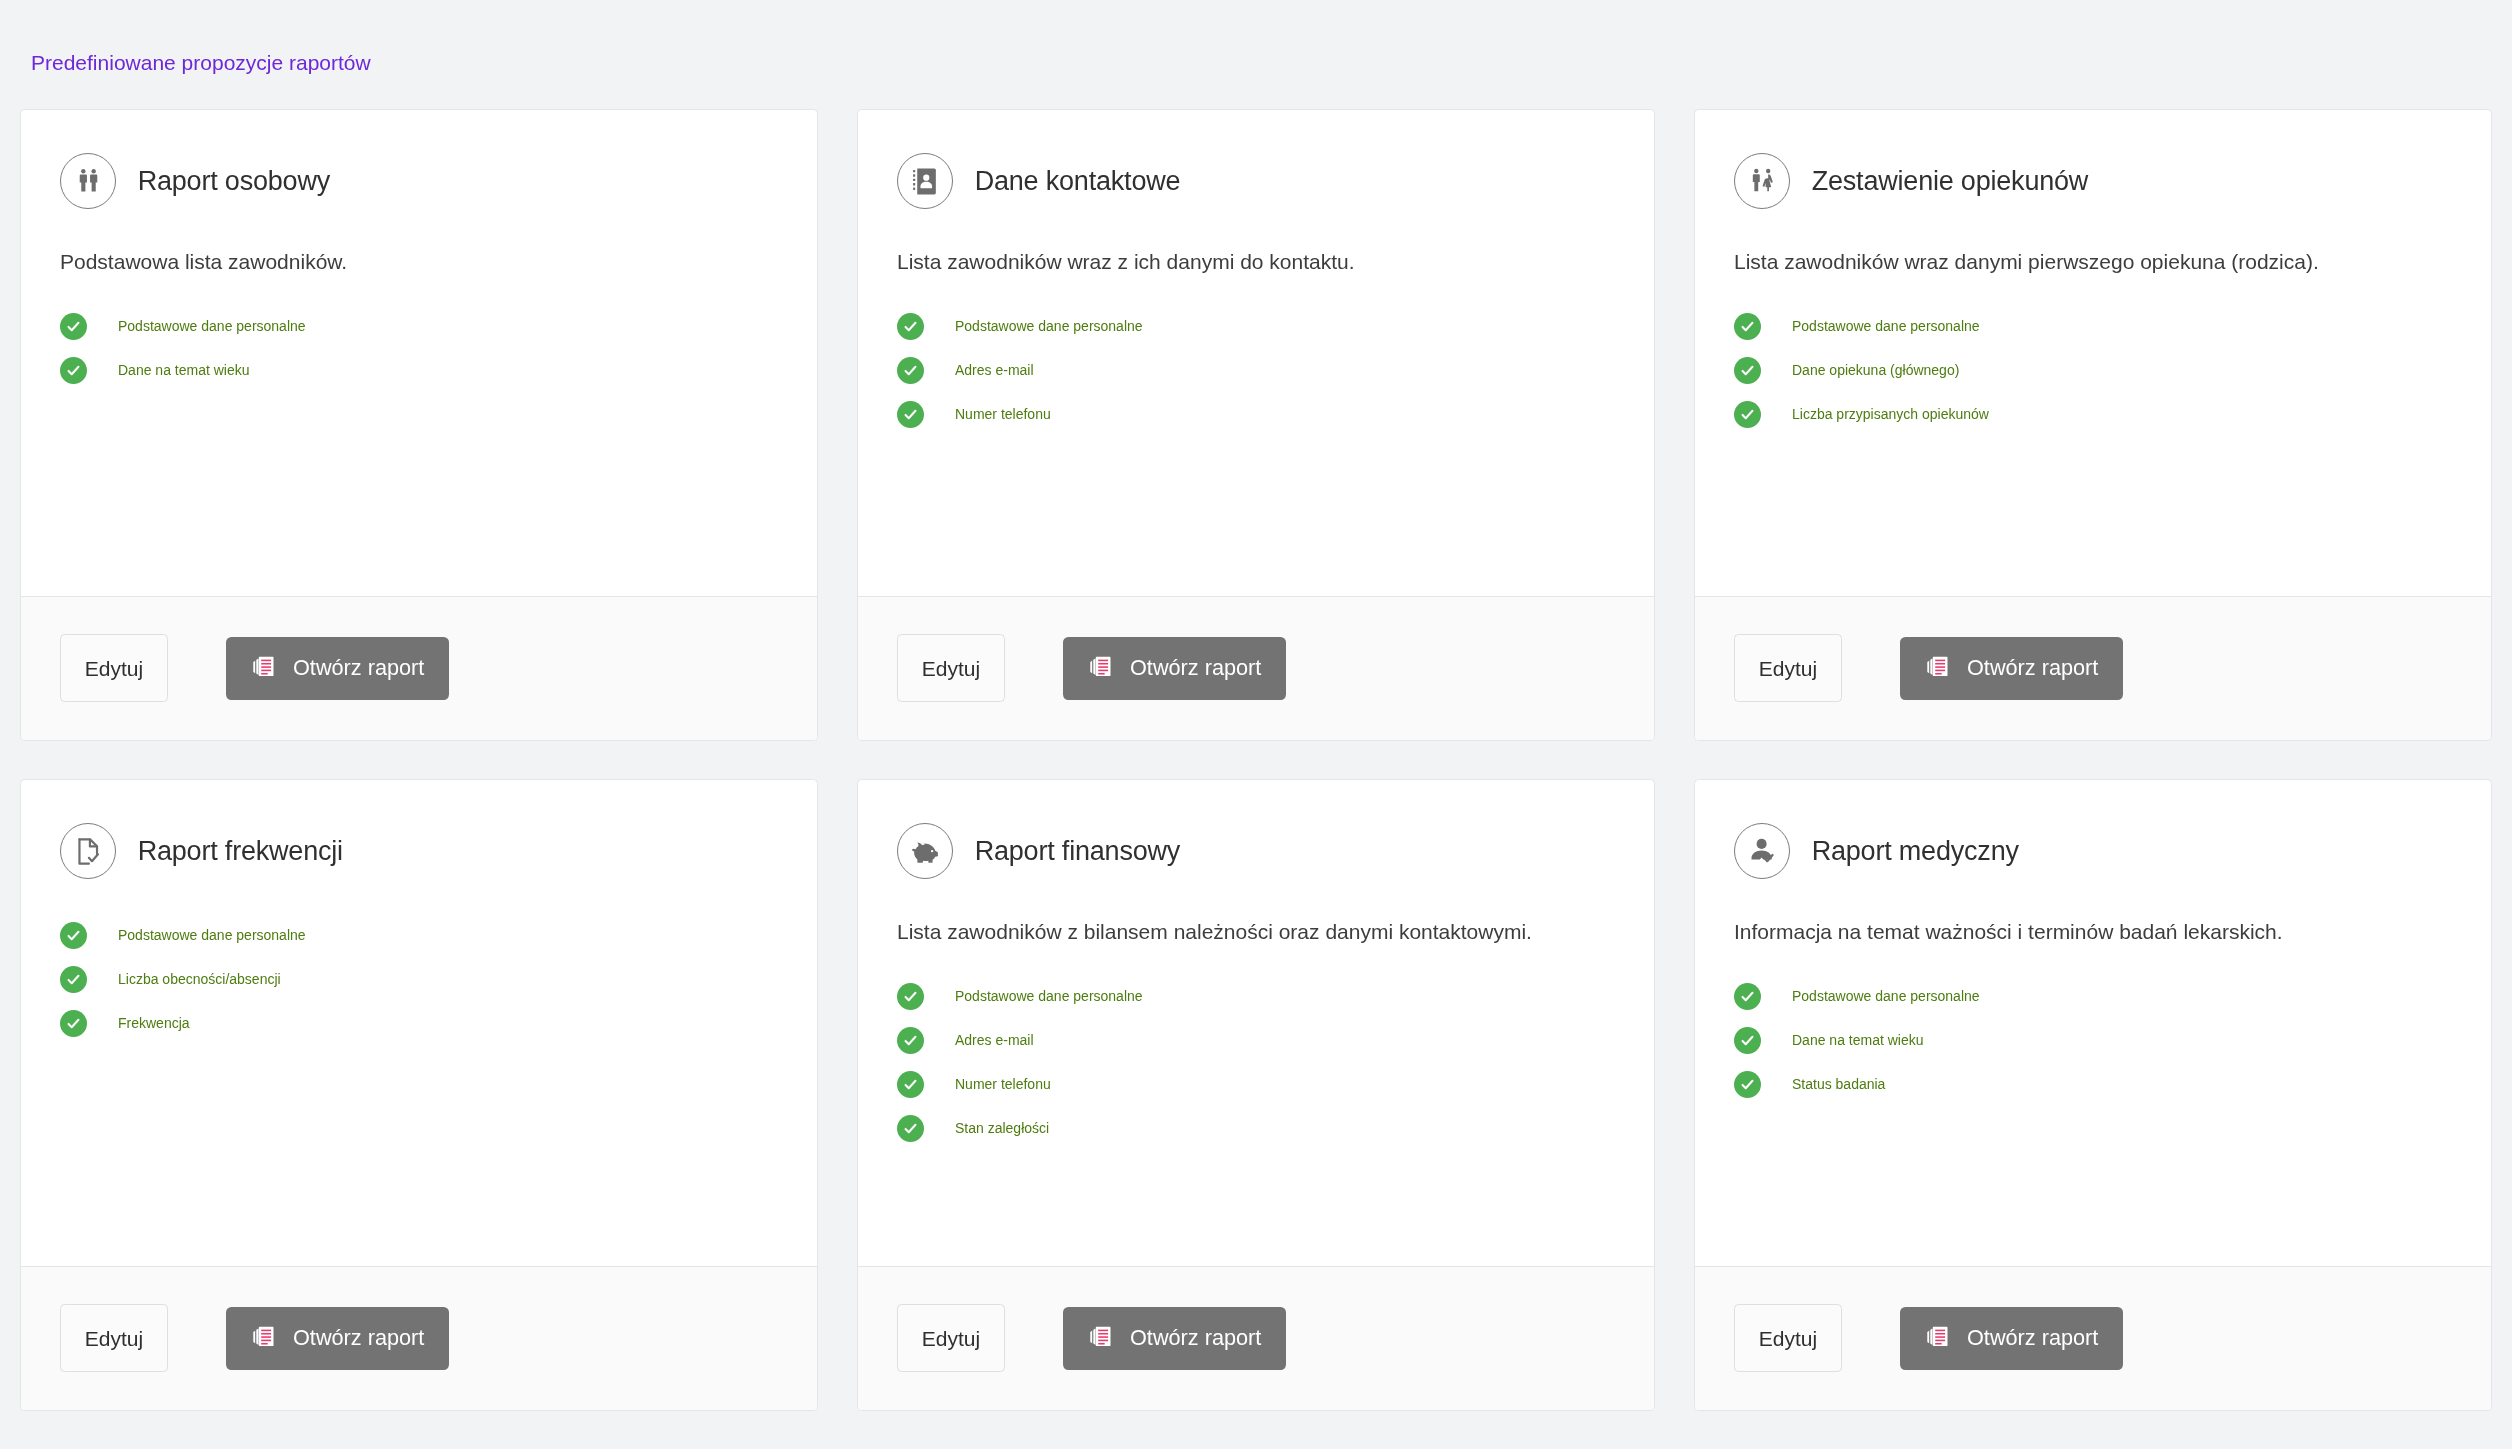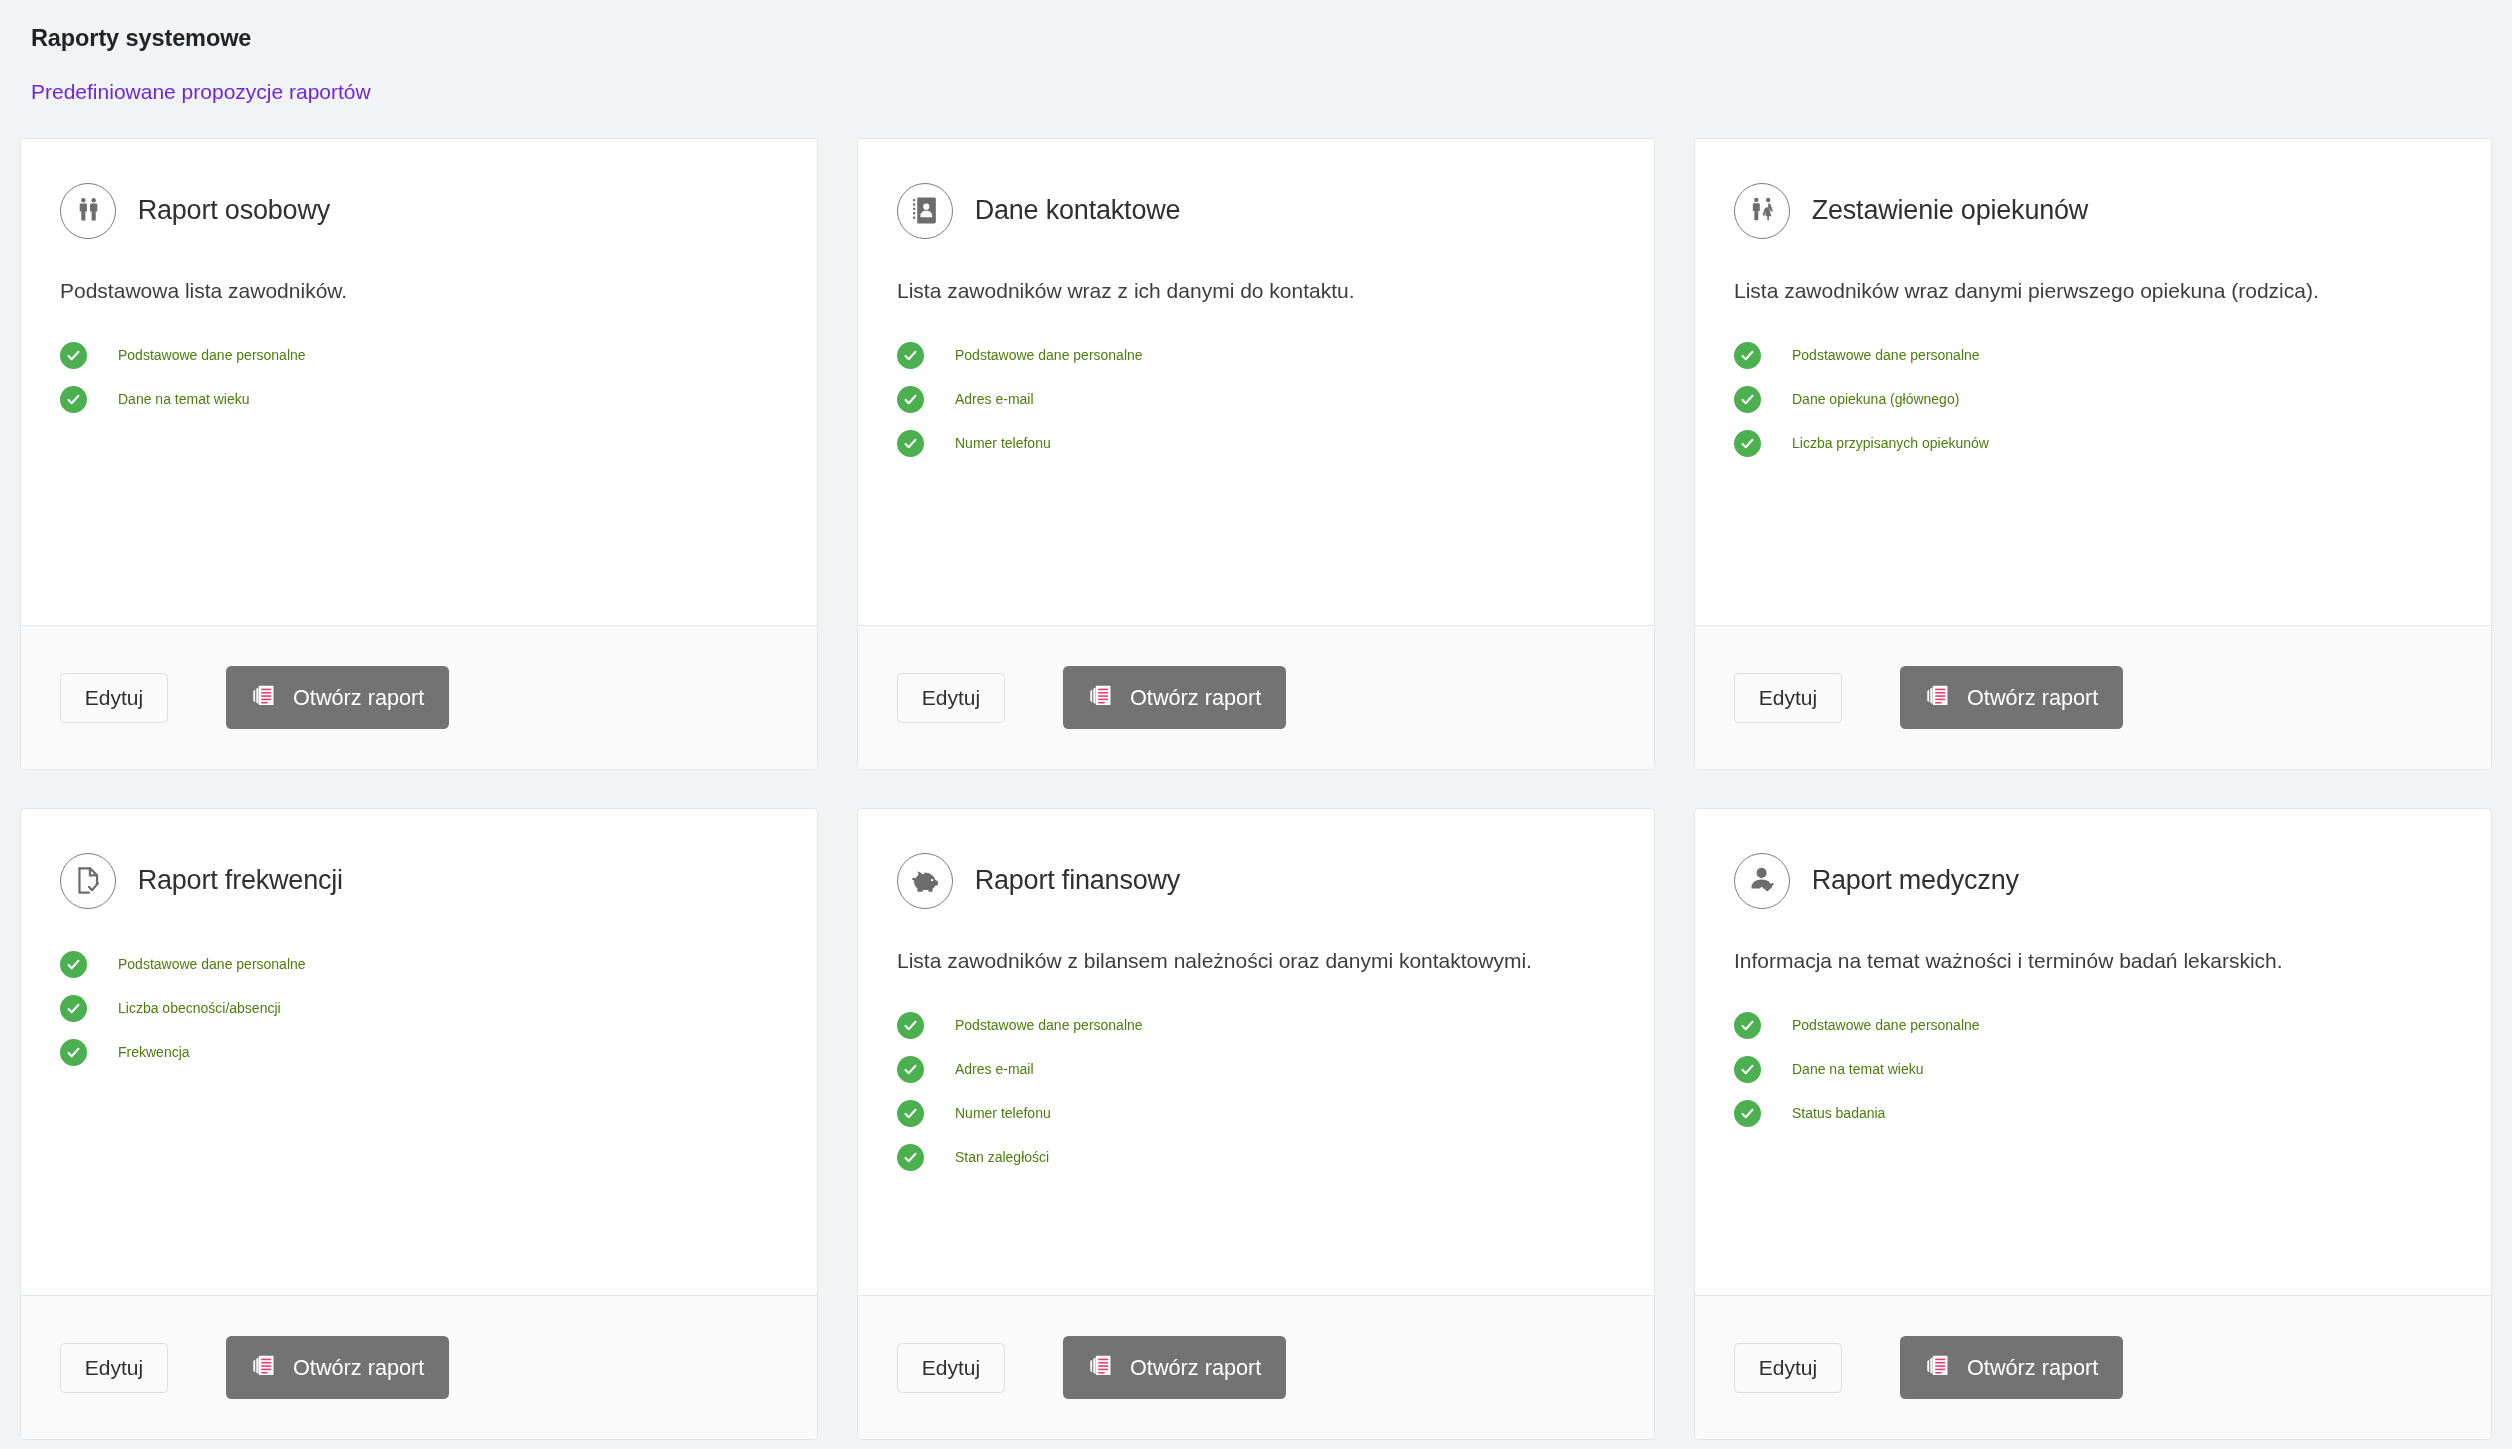--- a/index.html
+++ b/index.html
@@ -144,21 +144,21 @@
   }
 
   .btn-edit {
     background: #fbfbfb;
     border: 0.9px solid #dddfe0;
     border-radius: 4.5px;
     color: #2f2f2f;
     font-size: 21px;
     font-family: inherit;
     padding: 0 19px;
-    height: 50px;
+    height: 68px;
     min-width: 108px;
     cursor: pointer;
     line-height: 1;
   }
 
   .btn-open {
     background: #737373;
     border: none;
     border-radius: 5.4px;
     color: #ffffff;
@@ -174,21 +174,20 @@
   }
   .btn-open .report-icon { display: block; }
   .btn-open .btn-label { white-space: nowrap; }
 </style>
 </head>
 <body>
 
 <div class="page">
 
   <div class="page-header">
-    <div class="page-title">Raporty systemowe</div>
     <div class="page-subtitle">Predefiniowane propozycje raportów</div>
   </div>
 
   <div class="cards-grid">
       <div class="card">
       <div class="card-body">
         <div class="card-head">
           <span class="card-icon">
             <svg class="ico two-people-circle-icon" viewBox="0 0 24 24" width="31" height="31" fill="currentColor" aria-hidden="true">
     <circle cx="8" cy="4.1" r="1.7"></circle>

